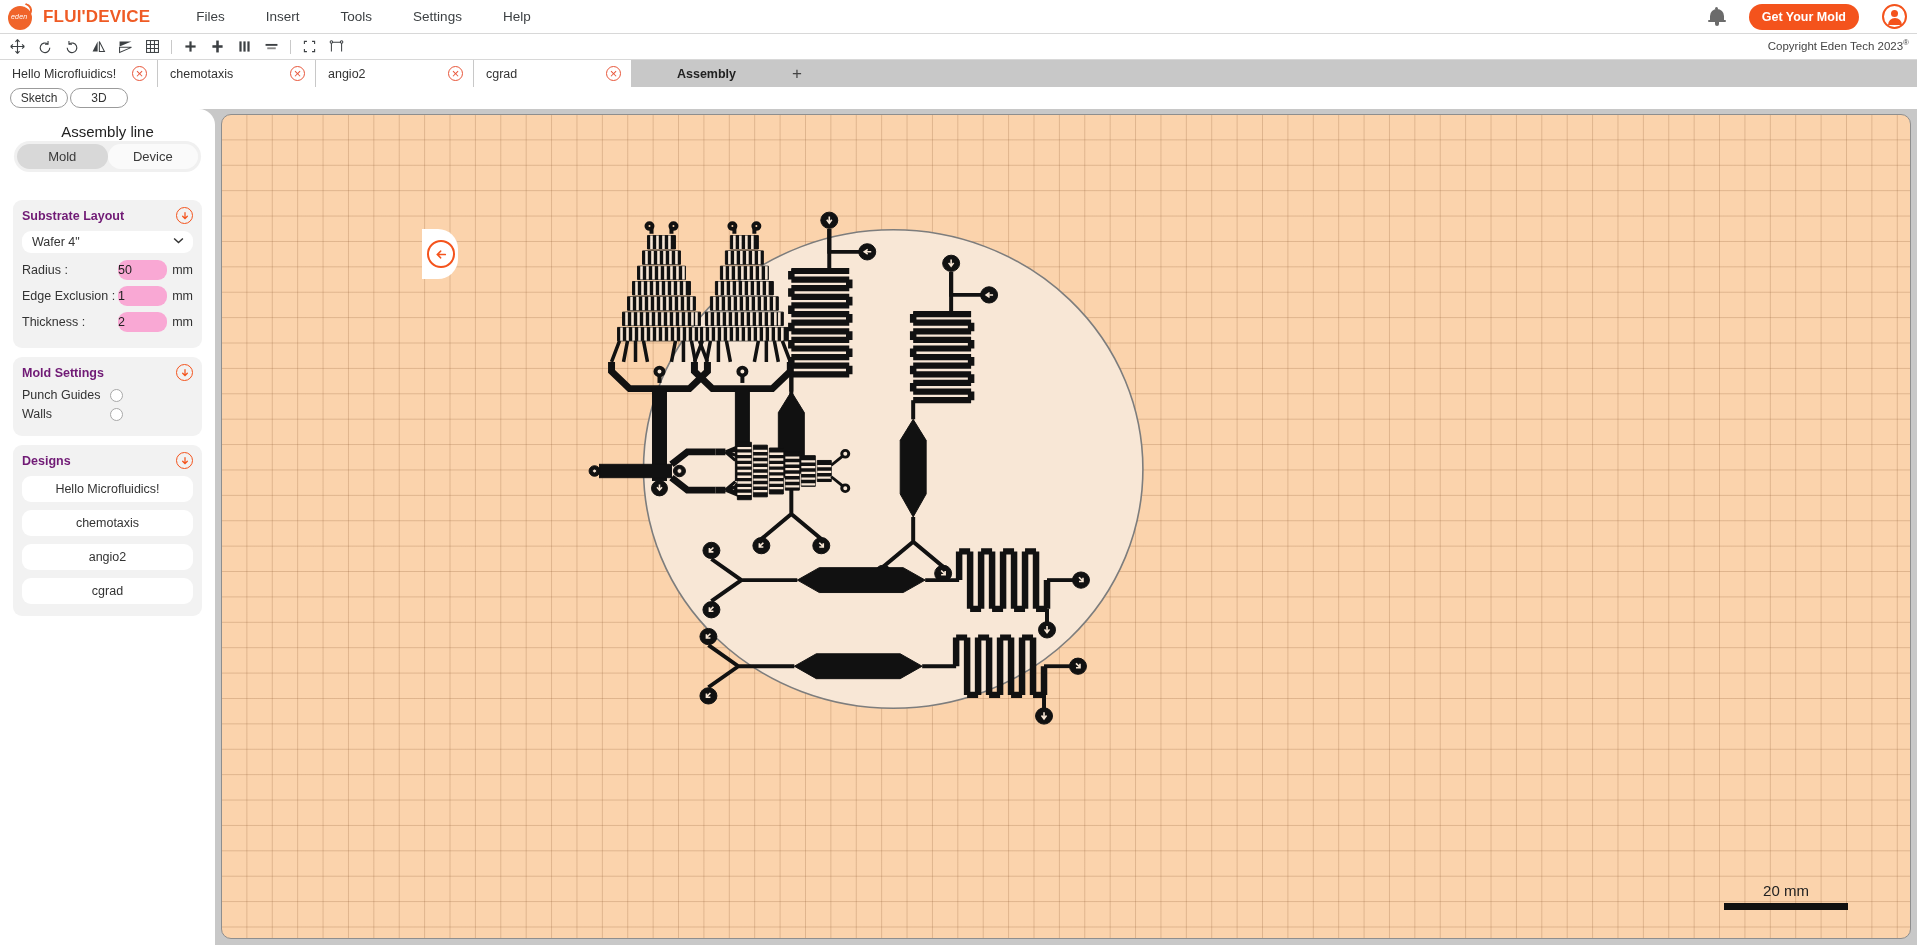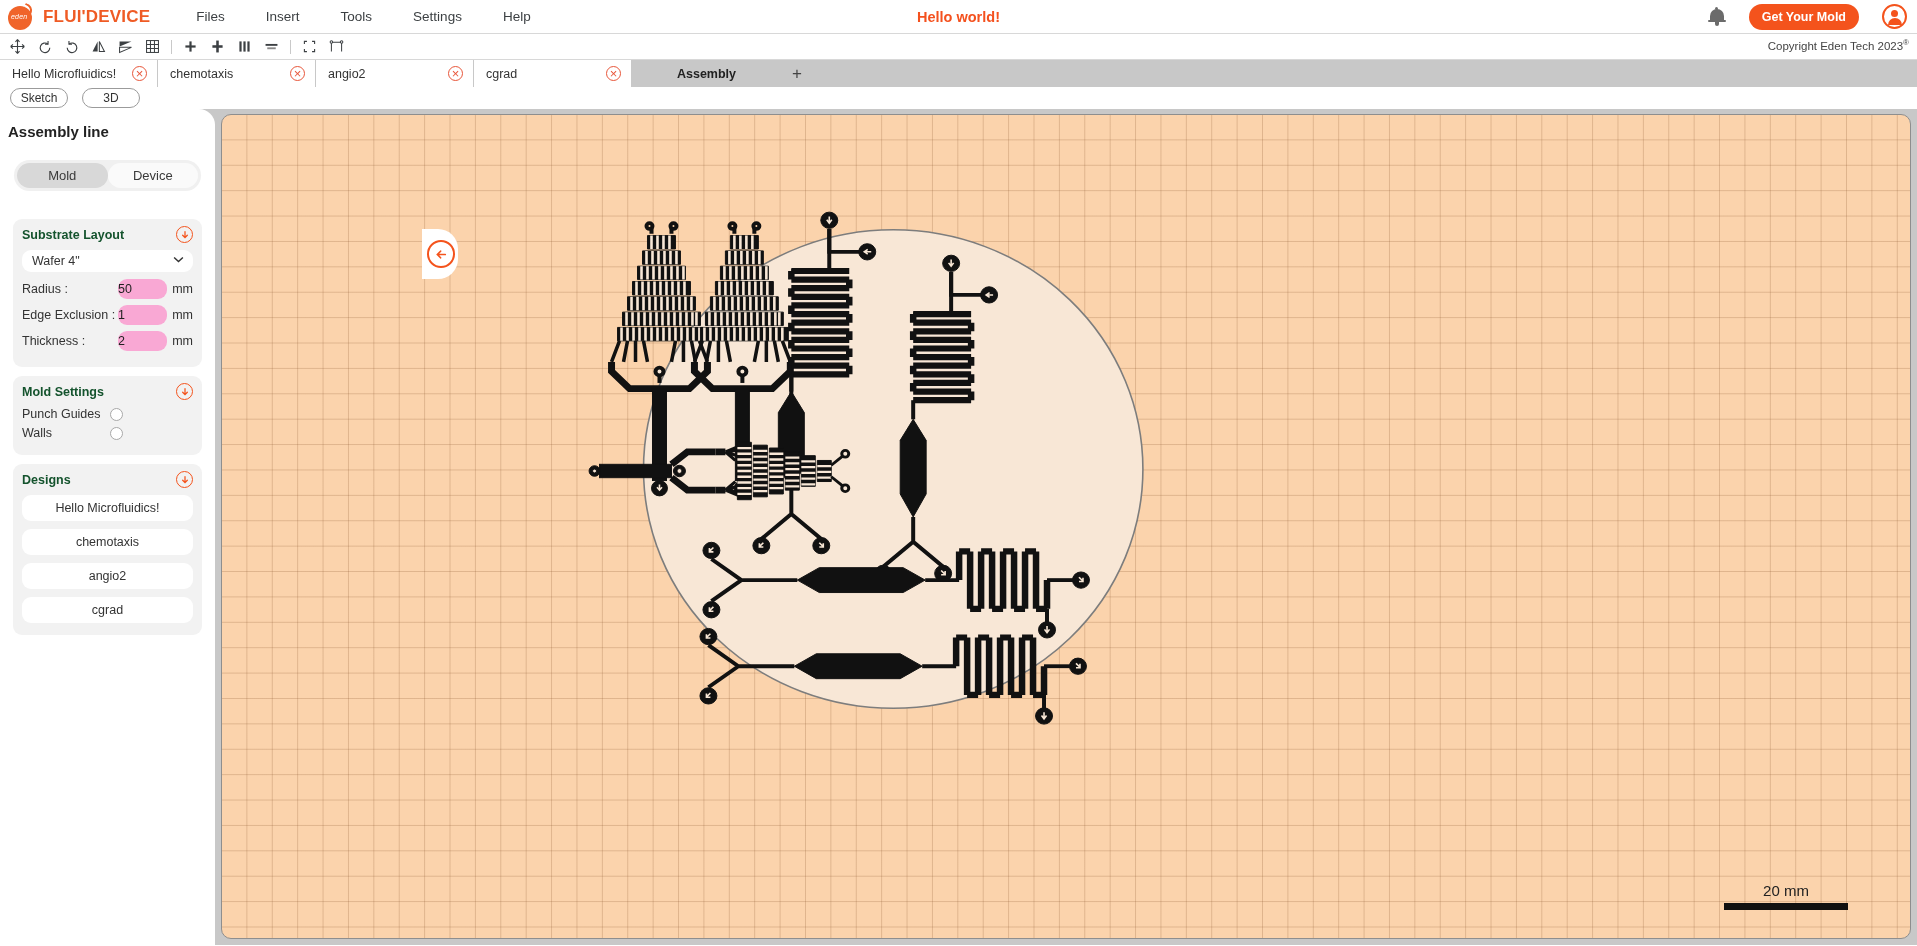--- a/index.html
+++ b/index.html
@@ -92,48 +92,48 @@
   }
   .tab-close:before {
     content:"\00d7"; color:#e8563a; font-size:13px; line-height:1; margin-top:-1px;
   }
   .tab-add {
     width: 34px; display:flex; align-items:center; justify-content:center;
     background:#c8c8c8; cursor:pointer; color:#444; font-size:17px; font-weight:300;
   }
 
   
-  .modebar { height: 22px; display:flex; align-items:center; gap:14px; padding-left:10px; flex:0 0 22px; background:#fff; }
+  .modebar { height: 22px; display:flex; align-items:center; gap:2px; padding-left:10px; flex:0 0 22px; background:#fff; }
   .pill {
     border:1px solid #9b9b9b; border-radius:11px; font-size:12px; color:#333;
     padding: 2px 0; width: 58px; text-align:center; background:#fff; cursor:pointer;
   }
 
   
   .body { flex:1; display:flex; background:#c8c8c8; min-height:0; position:relative; }
 
   
   .sidebar {
     width: 215px; background:#fff; border-top-right-radius: 16px;
     display:flex; flex-direction:column; padding: 0 8px 0 8px; flex:0 0 215px;
   }
-  .panel-title { text-align:left; font-size:15px; font-weight:bold; color:#222; padding: 14px 0 20px; }
+  .panel-title { text-align:center; font-size:15px; font-weight:normal; color:#222; padding: 14px 0 1px; }
   .segmented {
     background:#f0f0f0; border-radius:16px; display:flex; padding:3px; margin: 0 6px 28px;
   }
   .seg {
     flex:1; text-align:center; font-size:13px; color:#3a3a3a; padding:5px 0;
     border-radius:14px; cursor:pointer;
   }
   .seg.active { background:#d8d8d8; font-weight:normal; }
   .seg.light { background:#fafafa; }
 
   .section { background:#f2f2f2; border-radius:9px; padding: 7px 9px 10px; margin: 0 5px 9px; }
   .section-head { display:flex; align-items:center; justify-content:space-between; margin-bottom:7px; }
-  .section-title { font-size:12.5px; font-weight:bold; color:#14532d; }
+  .section-title { font-size:12.5px; font-weight:bold; color:#701a75; }
   .dl-icon { width:17px;height:17px;border:1.4px solid #f4531c;border-radius:50%;display:flex;align-items:center;justify-content:center;cursor:pointer;flex:0 0 17px; }
   .select-wrap { position:relative; margin-bottom:7px; }
   select.select {
     width:100%; appearance:none; -webkit-appearance:none; background:#fff; border:none;
     border-radius:9px; font-size:12.5px; color:#333; padding: 4px 22px 4px 10px;
     font-family:"Liberation Sans", sans-serif; cursor:pointer;
   }
   .chev { position:absolute; right:9px; top:6px; pointer-events:none; }
   .frow { display:flex; align-items:center; margin-bottom:6px; }
   .flabel { font-size:12.5px; color:#333; width: 96px; flex:0 0 96px; }
@@ -193,21 +193,20 @@
     </div>
 
     <div class="menu-items">
       <div class="menu-item">Files</div>
       <div class="menu-item">Insert</div>
       <div class="menu-item">Tools</div>
       <div class="menu-item">Settings</div>
       <div class="menu-item">Help</div>
     </div>
 
-    <div class="doc-title">Hello world!</div>
 
     <div class="menubar-right">
       <div class="bell">
         <div class="top"></div>
           <div class="body"></div>
           <div class="rim"></div>
           <div class="clap"></div>
       </div>
       <button class="cta">Get Your Mold</button>
       <div class="avatar">

